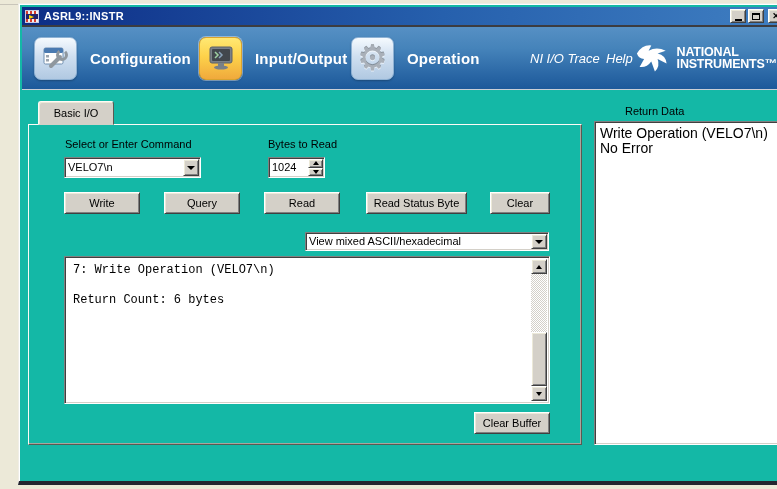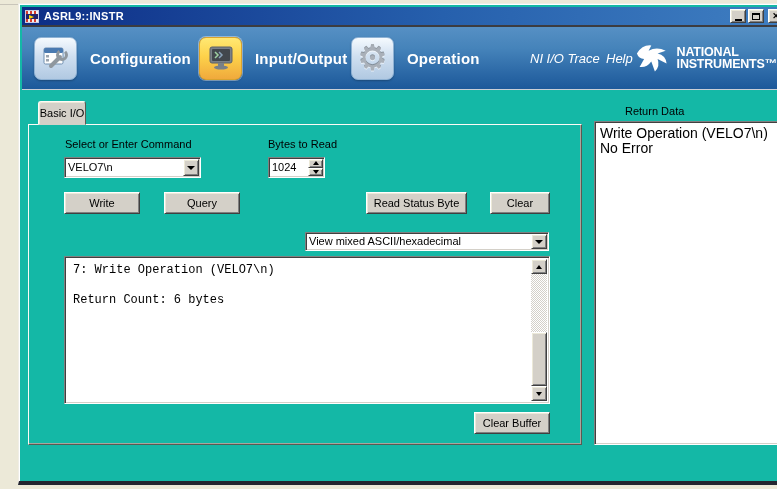--- a/index.html
+++ b/index.html
@@ -55,21 +55,21 @@
   .brand{position:absolute;right:9px;top:50%;transform:translateY(-50%);display:flex;align-items:center;gap:5px;}
   .brand-text{color:#fff;font-weight:bold;font-size:12.5px;line-height:12px;letter-spacing:-.2px;}
 
   
   .raised{background:#d4d0c8;border:1px solid;border-color:#ffffff #404040 #404040 #ffffff;
     box-shadow:inset 1px 1px 0 #ece9d8,inset -1px -1px 0 #808080;box-sizing:border-box;}
   .sunken{background:#ffffff;border:1px solid;border-color:#808080 #ffffff #ffffff #808080;
     box-shadow:inset 1px 1px 0 #404040,inset -1px -1px 0 #d4d0c8;box-sizing:border-box;}
   .lbl{position:absolute;font-size:11px;color:#000;white-space:nowrap;}
 
-  .tab{position:absolute;left:19px;top:97px;width:48px;height:24px;z-index:2;
+  .tab{position:absolute;left:19px;top:97px;width:76px;height:24px;z-index:2;
     background:#d4d0c8;border:1px solid;border-color:#fdfbf6 #5a5a52 #d4d0c8 #fdfbf6;
     border-radius:3px 3px 0 0;box-shadow:inset 1px 1px 0 #ece9d8;
     display:flex;align-items:center;justify-content:center;font-size:11px;box-sizing:border-box;cursor:default;}
   .panel{position:absolute;left:9px;top:120px;width:554px;height:321px;z-index:1;
     border:1px solid;border-color:#fdfbf6 #5a5a52 #5a5a52 #fdfbf6;
     box-shadow:inset -1px -1px 0 #a8a69e;box-sizing:border-box;}
 
   .btn{position:absolute;height:22px;padding:0;font-size:11px;color:#000;cursor:default;
     font-family:"Liberation Sans","DejaVu Sans",sans-serif;
     background:#d4d0c8;border:1px solid;border-color:#ffffff #404040 #404040 #ffffff;
@@ -208,20 +208,21 @@
             <span class="tri-up"></span>
           </span>
         <span class="spin-btn raised">
             <span class="tri-down"></span>
           </span>
       </span>
     </div>
 
     <button class="btn" style="left:45px;top:188px;width:76px;">Write</button>
     <button class="btn" style="left:145px;top:188px;width:76px;">Query</button>
+    <button class="btn" style="left:245px;top:188px;width:76px;">Read</button>
     <button class="btn" style="left:347px;top:188px;width:101px;">Read Status Byte</button>
     <button class="btn" style="left:471px;top:188px;width:60px;">Clear</button>
 
     <div class="combo" style="left:286px;top:228px;width:244px;height:19px;text-align:center;">
       <span class="field sunken"></span>
       <span class="ctext" style="top:3px;">View mixed ASCII/hexadecimal</span>
       <span class="combo-btn raised">
           <span class="tri-down big"></span>
         </span>
     </div>

